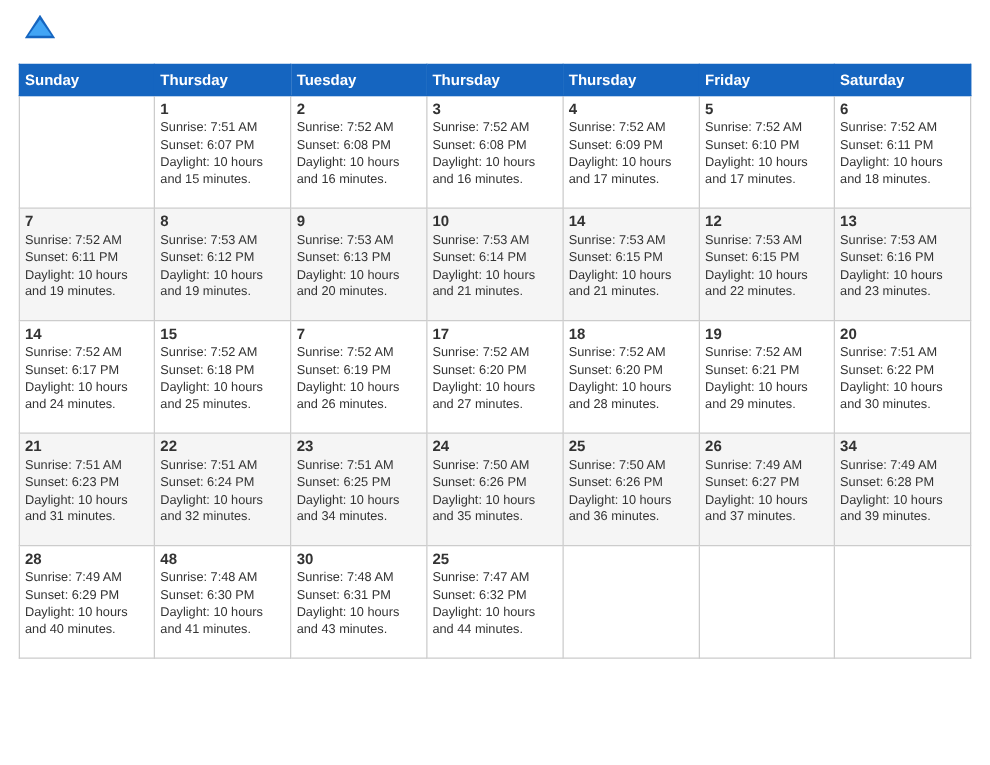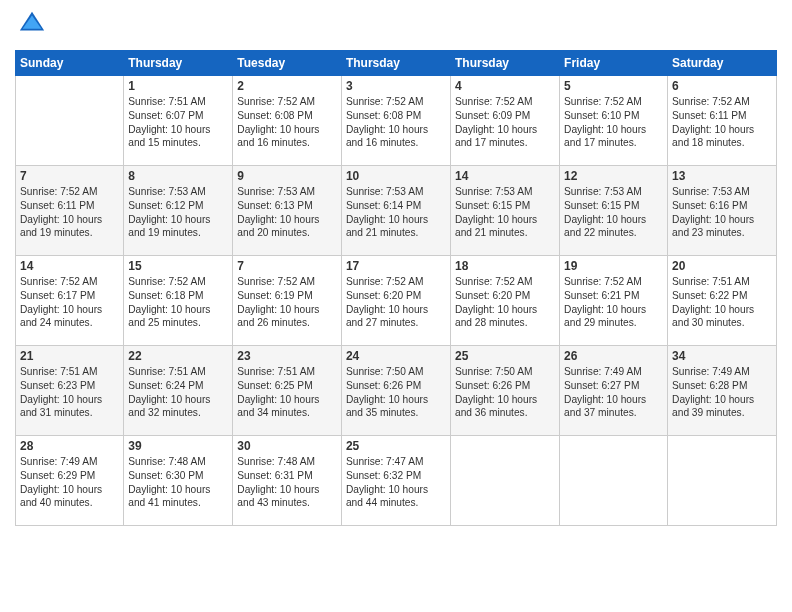--- a/index.html
+++ b/index.html
@@ -247,21 +247,21 @@
             <span class="day-number">34</span>
             <div class="day-info">Sunrise: 7:49 AM<br>Sunset: 6:28 PM<br>Daylight: 10 hours and 39 minutes.</div>
           </td>
         </tr>
         <tr>
           <td>
             <span class="day-number">28</span>
             <div class="day-info">Sunrise: 7:49 AM<br>Sunset: 6:29 PM<br>Daylight: 10 hours and 40 minutes.</div>
           </td>
           <td>
-            <span class="day-number">39</span>
+            <span class="day-number">48</span>
             <div class="day-info">Sunrise: 7:48 AM<br>Sunset: 6:30 PM<br>Daylight: 10 hours and 41 minutes.</div>
           </td>
           <td>
             <span class="day-number">30</span>
             <div class="day-info">Sunrise: 7:48 AM<br>Sunset: 6:31 PM<br>Daylight: 10 hours and 43 minutes.</div>
           </td>
           <td>
             <span class="day-number">25</span>
             <div class="day-info">Sunrise: 7:47 AM<br>Sunset: 6:32 PM<br>Daylight: 10 hours and 44 minutes.</div>
           </td>

